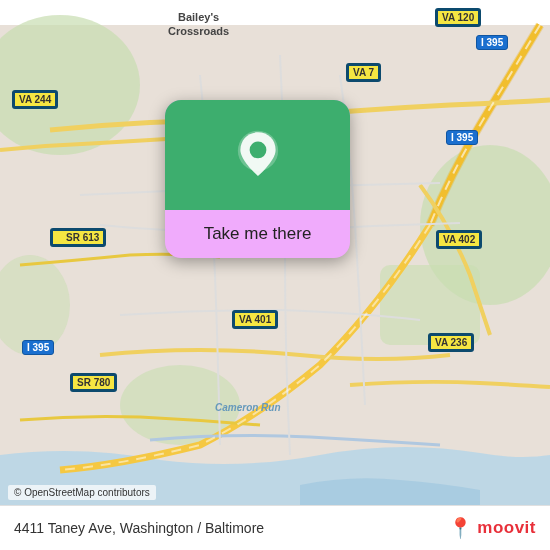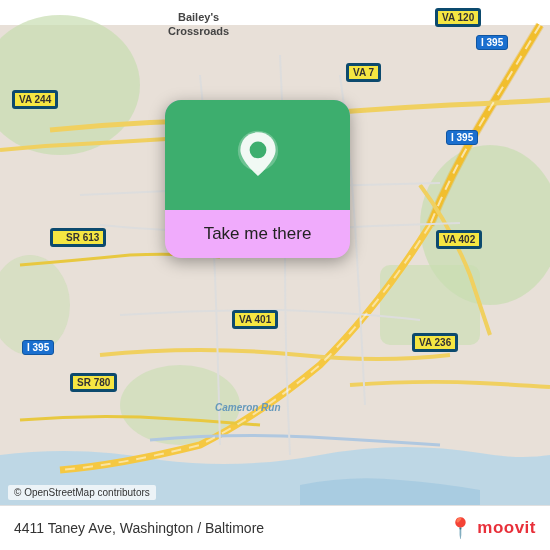--- a/index.html
+++ b/index.html
@@ -214,21 +214,21 @@
   <div class="interstate-badge" style="top:130px; left:446px;">I 395</div>
 
   <div class="highway-badge" style="top:228px; left:50px;padding-left:13px;">SR 613</div>
 
   <div class="highway-badge" style="top:230px; left:436px;">VA 402</div>
 
   <div class="interstate-badge" style="top:340px; left:22px;">I 395</div>
 
   <div class="highway-badge" style="top:310px; left:232px;">VA 401</div>
 
-  <div class="highway-badge" style="top:333px; left:412px;">VA 236</div>
+  <div class="highway-badge" style="top:333px; left:428px;">VA 236</div>
 
   <div class="highway-badge" style="top:373px; left:70px;">SR 780</div>
 
   <div class="road-label" style="top:10px; left:168px; font-size:11px; color:#444; text-align:center; line-height:1.3;">Bailey's<br>Crossroads</div>
 
   <div class="road-label" style="top:402px; left:215px; font-style:italic; color:#6699bb;text-align:center;">Cameron Run</div>
 
   <div id="location-popup">
     <div id="popup-header">
 

